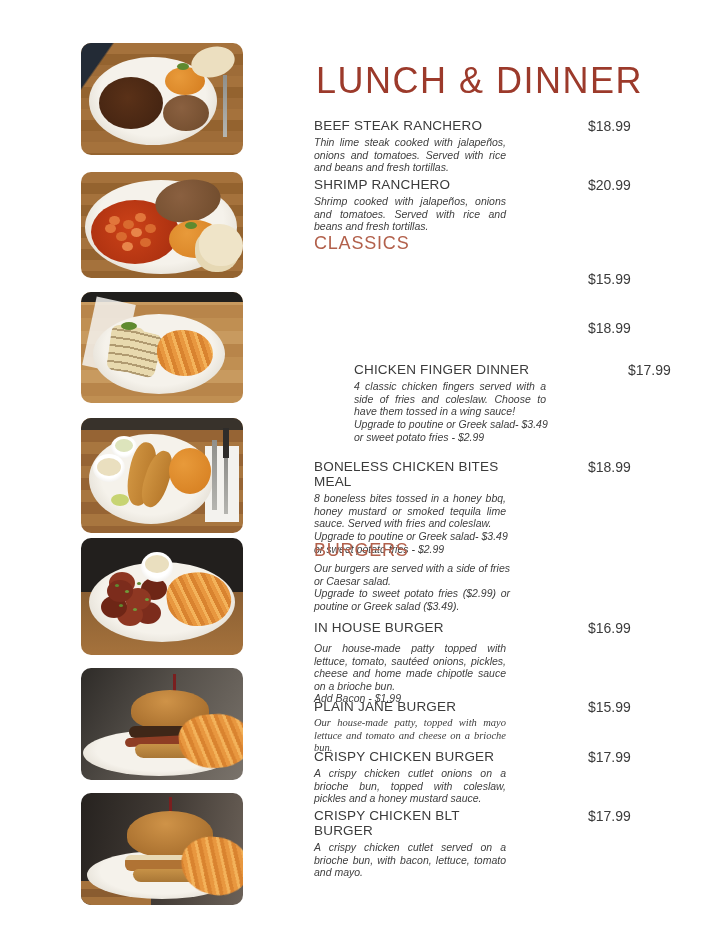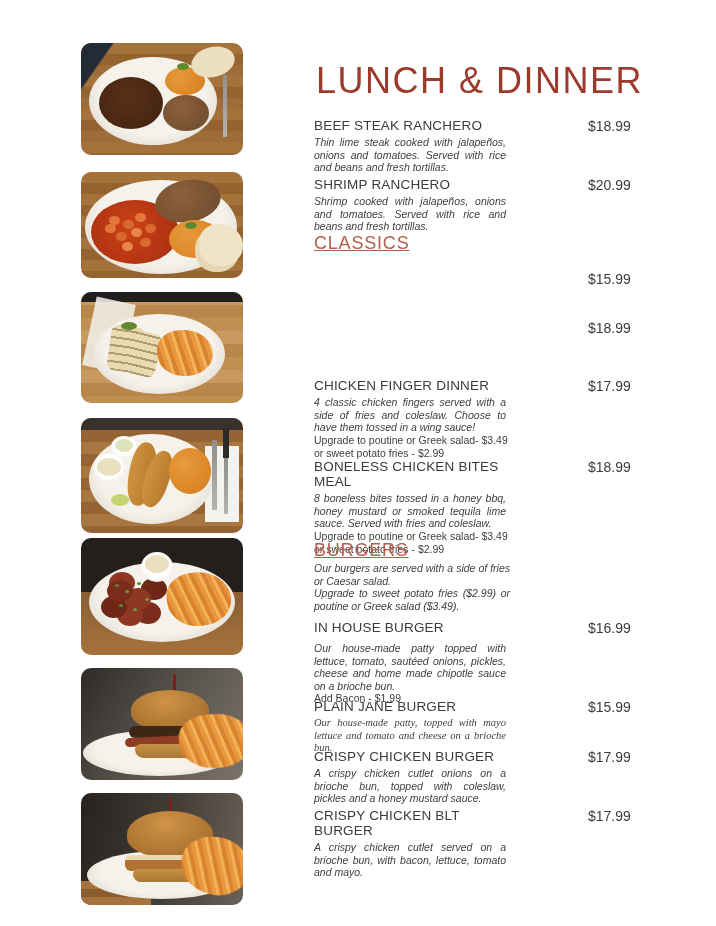--- a/index.html
+++ b/index.html
@@ -2,38 +2,38 @@
 <html><head>
 <meta charset="utf-8">
 <style>
   html,body{margin:0;padding:0;background:#fff;}
   .page{position:relative;width:716px;height:926px;background:#ffffff;overflow:hidden;
         font-family:"Liberation Sans", sans-serif;color:#3c3c3c;}
 
   
   .page-title{position:absolute;left:316px;top:60px;width:380px;
       font-size:36px;font-weight:400;letter-spacing:1.5px;color:#9c3a2b;}
-  .section-heading{position:absolute;left:314px;font-size:18px;letter-spacing:.8px;color:#b2604b;text-decoration:underline;}
+  .section-heading{position:absolute;left:314px;font-size:18px;letter-spacing:.8px;color:#b2604b;}
   .h-classics{top:233px;}
   .h-burgers{top:540px;}
 
   .item{position:absolute;left:314px;width:314px;}
   .item-main{width:200px;}
   .item-name{font-size:13.5px;letter-spacing:.2px;color:#3b3b3b;}
   .item-desc{margin-top:3px;font-size:10.5px;line-height:12.6px;font-style:italic;
              color:#3e3e3e;text-align:justify;width:192px;}
-  .item-note{font-size:10.5px;line-height:12.8px;color:#3e3e3e;
+  .item-note{font-size:10.5px;line-height:12.8px;font-style:italic;color:#3e3e3e;
              white-space:pre-line;width:200px;}
   .item-price{position:absolute;left:274px;top:0;font-size:14px;color:#3b3b3b;white-space:nowrap;}
   .price-low{top:10px;}
   .intro{position:absolute;left:314px;top:562px;width:196px;font-size:10.5px;line-height:12.6px;
          font-style:italic;color:#3e3e3e;text-align:justify;white-space:pre-line;}
 
   .i-beef{top:118px;} .i-shrimp{top:177px;}
-  .i-wrap{top:261px;} .i-fish{top:320px;} .i-finger{top:378px;} .i-bites{top:459px;}
+  .i-wrap{top:261px;} .i-fish{top:320px;} .i-finger{top:362px;margin-left:40px;} .i-bites{top:459px;}
   .i-inhouse{top:620px;} .i-plain{top:699px;} .i-crispy{top:749px;} .i-blt{top:808px;}
 
   
   .photo{position:absolute;left:81px;width:162px;border-radius:10px;overflow:hidden;}
   .photo *{position:absolute;}
   .p1{top:43px;height:112px;background:repeating-linear-gradient(180deg,#a5723c 0 11px,#94632f 11px 22px,#9e6c38 22px 33px);}
   .p2{top:172px;height:106px;background:repeating-linear-gradient(180deg,#a5723c 0 11px,#94632f 11px 22px);}
   .p3{top:292px;height:111px;background:repeating-linear-gradient(180deg,#c89a5f 0 13px,#b8854a 13px 26px,#c08f52 26px 39px);}
   .p4{top:418px;height:115px;background:repeating-linear-gradient(180deg,#a8763f 0 12px,#966434 12px 24px);}
   .p5{top:538px;height:117px;background:linear-gradient(180deg,#221f1d 0 46%,#8a5f33 46%,#a5723c 100%);}

